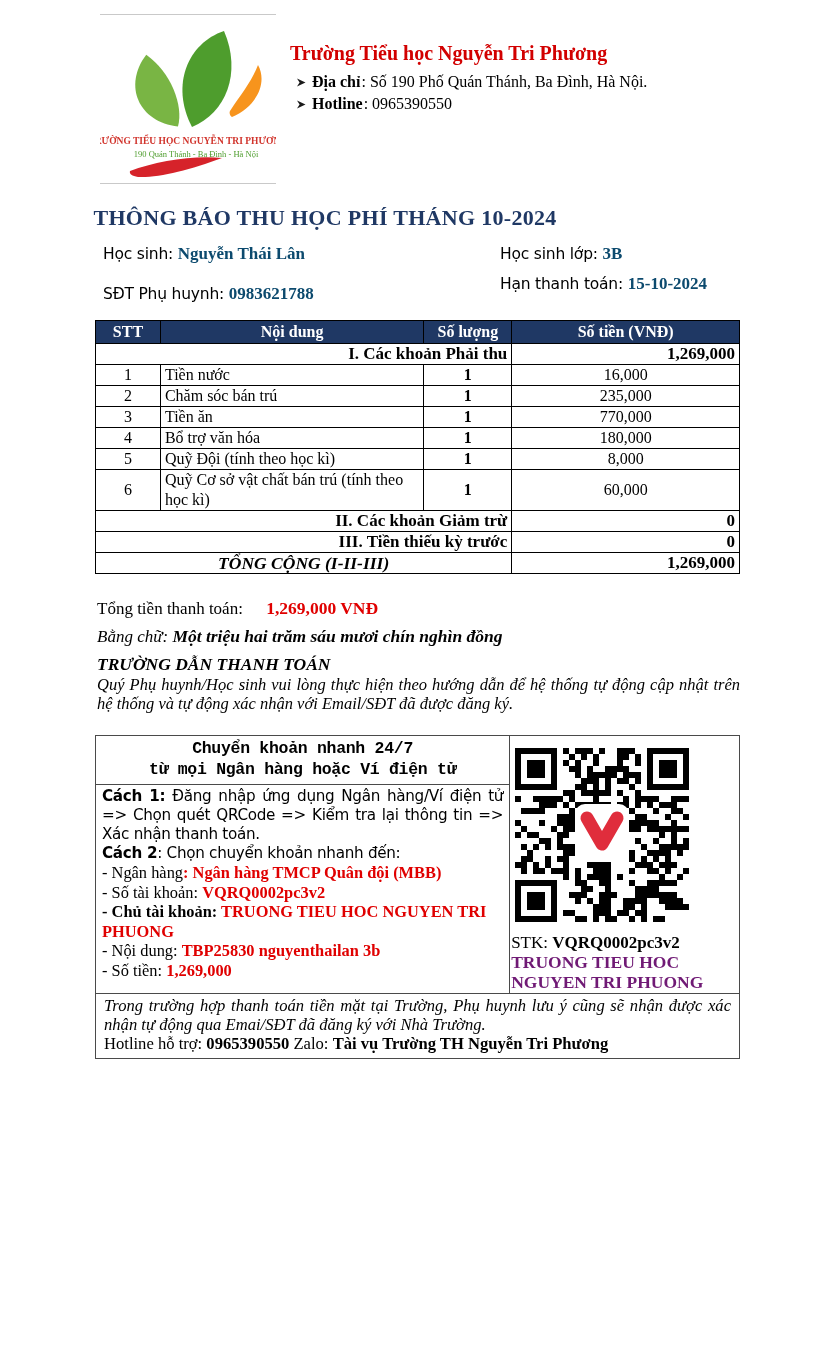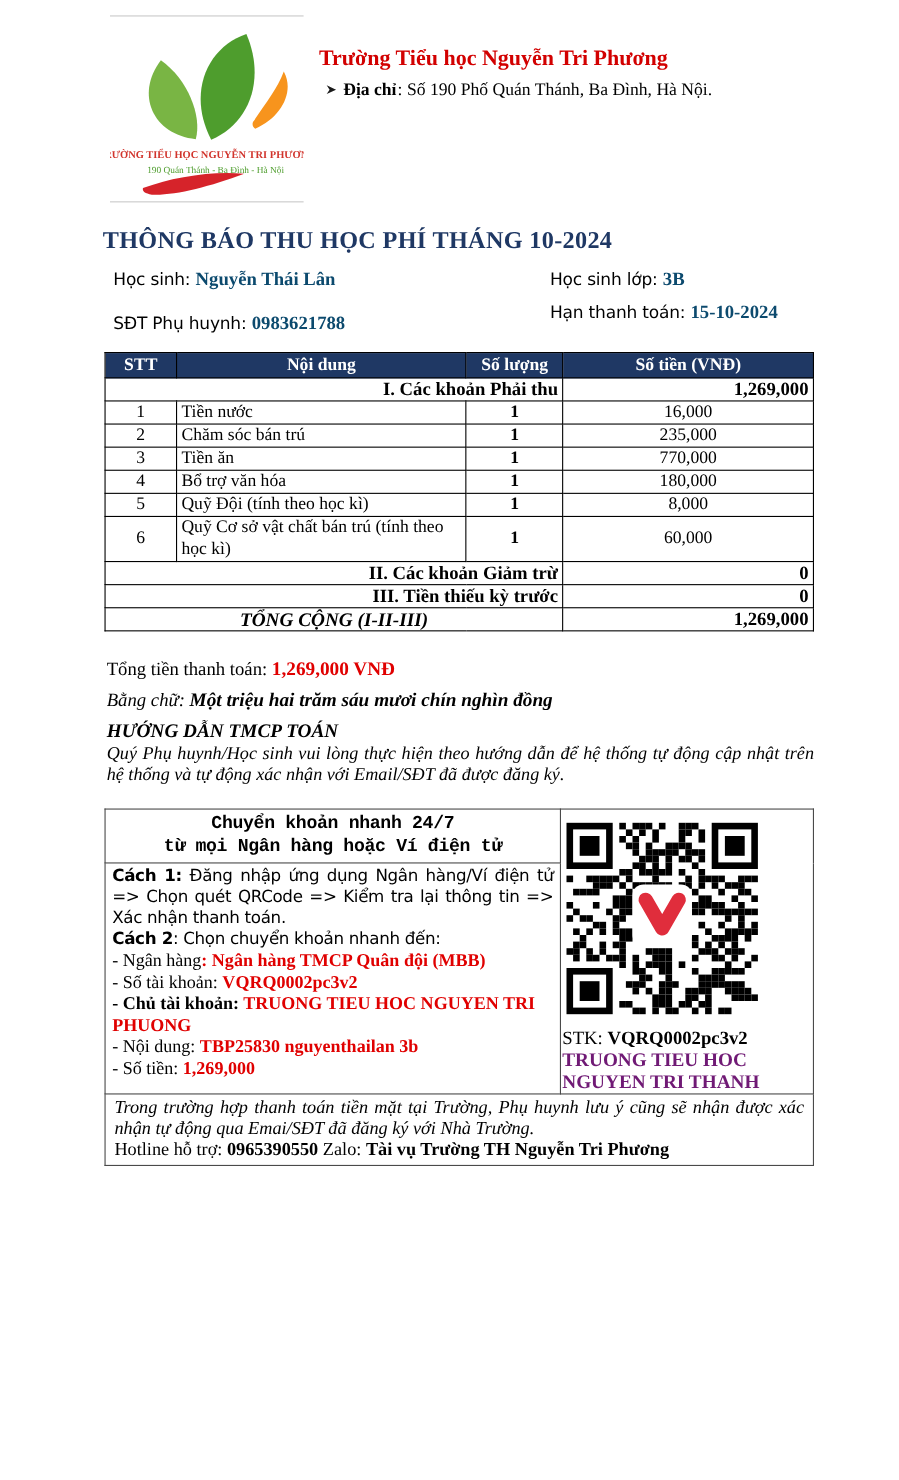--- a/index.html
+++ b/index.html
@@ -40,21 +40,21 @@
   .td-center{text-align:center;}
   .section-label{font-weight:bold;font-size:17px;line-height:21px;text-align:right;}
   .section-amt{font-weight:bold;font-size:17px;line-height:21px;text-align:right;}
   .qty{font-weight:bold;text-align:center;}
   .total-label{font-weight:bold;font-style:italic;font-size:17.5px;text-align:center;line-height:21px;}
   .total-amt{font-weight:bold;font-size:17px;text-align:right;line-height:21px;}
 
   
   .summary{position:absolute;left:97px;top:598px;width:643px;font-size:17px;}
   .sum-line{margin-bottom:7px;}
-  .red-bold{color:#e00000;font-weight:bold;}
+  .red-bold{color:#e00000;font-weight:bold;margin-left:19px;}
   .words-label{font-style:italic;}
   .words{font-weight:bold;font-style:italic;font-size:17.5px;}
   .guide-title{font-weight:bold;font-style:italic;font-size:17.5px;margin-bottom:1px;}
   .guide-text{font-style:italic;font-size:16.5px;line-height:18.5px;text-align:justify;}
 
   
   .paybox{position:absolute;left:95px;top:735px;width:645px;font-size:16px;}
   .paybox td{border:1.5px solid #4a4a4a;vertical-align:top;}
   .pay-head{text-align:center;font-family:Liberation Mono, monospace;font-weight:bold;
             font-size:16.5px;line-height:21px;padding:2px;letter-spacing:-0.3px;}
@@ -88,20 +88,28 @@
     <div class="school-info">
       <div class="school-name">Trường Tiểu học Nguyễn Tri Phương</div>
       <div class="info-line">
         <span class="bullet">
           <svg width="11" height="11" viewBox="0 0 11 11">
               <path d="M1,1.5 L9.5,5.5 L1,9.5 L3.6,5.5 Z" fill="#1a1a1a"></path>
             </svg>
         </span>
         <span><b>Địa chỉ</b><span class="info-val">: Số 190 Phố Quán Thánh, Ba Đình, Hà Nội.</span></span>
       </div>
+      <div class="info-line">
+        <span class="bullet">
+          <svg width="11" height="11" viewBox="0 0 11 11">
+              <path d="M1,1.5 L9.5,5.5 L1,9.5 L3.6,5.5 Z" fill="#1a1a1a"></path>
+            </svg>
+        </span>
+        <span><b>Hotline</b><span class="info-val">: 0965390550</span></span>
+      </div>
     </div>
   </div>
 
   <div class="notice-title">THÔNG BÁO THU HỌC PHÍ THÁNG 10-2024</div>
 
   <div class="student">
     <div class="stu-left">
       <div><span>Học sinh: </span><span class="red">Nguyễn Thái Lân</span></div>
       <div class="row2"><span>SĐT Phụ huynh: </span><span class="red">0983621788</span></div>
     </div>
@@ -176,21 +184,21 @@
     <tr>
       <td colspan="3" class="total-label">TỔNG CỘNG (I-II-III)</td>
       <td class="total-amt">1,269,000</td>
     </tr>
   </tbody>
     </table>
 
   <div class="summary">
     <div class="sum-line"><span>Tổng tiền thanh toán: </span><span class="red-bold" style="font-size:17.5px">1,269,000 VNĐ</span></div>
     <div class="sum-line"><span class="words-label">Bằng chữ: </span><span class="words">Một triệu hai trăm sáu mươi chín nghìn đồng</span></div>
-    <div class="guide-title">HƯỚNG DẪN TMCP TOÁN</div>
+    <div class="guide-title">TRƯỜNG DẪN THANH TOÁN</div>
     <div class="guide-text">Quý Phụ huynh/Học sinh vui lòng thực hiện theo hướng dẫn để hệ thống tự động cập nhật trên hệ thống và tự động xác nhận với Email/SĐT đã được đăng ký.</div>
   </div>
 
   <table class="paybox">
     <colgroup>
         <col style="width:415px">
         <col style="width:230px">
       </colgroup>
     <tbody>
         <tr>
@@ -490,21 +498,21 @@
               <rect x="142" y="10" width="30" height="30" fill="#fff"></rect>
               <rect x="148" y="16" width="18" height="18" fill="#000"></rect>
               <rect x="4" y="136" width="42" height="42" fill="#000"></rect>
               <rect x="10" y="142" width="30" height="30" fill="#fff"></rect>
               <rect x="16" y="148" width="18" height="18" fill="#000"></rect>
               <rect x="64" y="60" width="54" height="56" rx="10" fill="#fff"></rect>
               <polyline points="76,74 91,100 106,74" fill="none" stroke="#e02d3c" stroke-width="13" stroke-linecap="round" stroke-linejoin="round"></polyline>
             </svg>
         <div class="stk-line"><span>STK: </span><b>VQRQ0002pc3v2</b></div>
         <div class="qr-holder">TRUONG TIEU HOC</div>
-        <div class="qr-holder">NGUYEN TRI THANH</div>
+        <div class="qr-holder">NGUYEN TRI PHUONG</div>
       </td>
     </tr>
     <tr>
       <td class="pay-body">
         <div class="method"><b>Cách 1:</b><span> Đăng nhập ứng dụng Ngân hàng/Ví điện tử =&gt; Chọn quét QRCode =&gt; Kiểm tra lại thông tin =&gt; Xác nhận thanh toán.</span></div>
         <div class="method"><b>Cách 2</b><span>: Chọn chuyển khoản nhanh đến:</span></div>
         <div class="detail"><span>- Ngân hàng</span><span class="red">: Ngân hàng TMCP Quân đội (MBB)</span></div>
         <div class="detail"><span>- Số tài khoản: </span><span class="red">VQRQ0002pc3v2</span></div>
         <div class="detail"><b>- Chủ tài khoản: </b><span class="red">TRUONG TIEU HOC NGUYEN TRI PHUONG</span></div>
         <div class="detail"><span>- Nội dung: </span><span class="red">TBP25830 nguyenthailan 3b</span></div>

